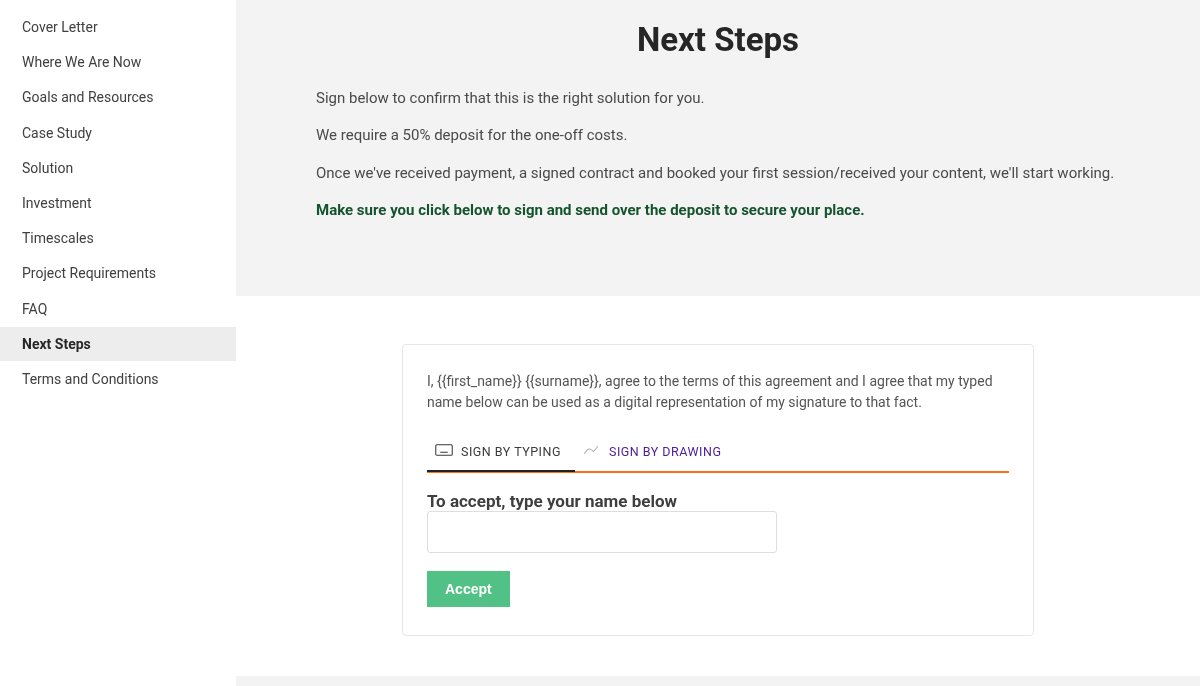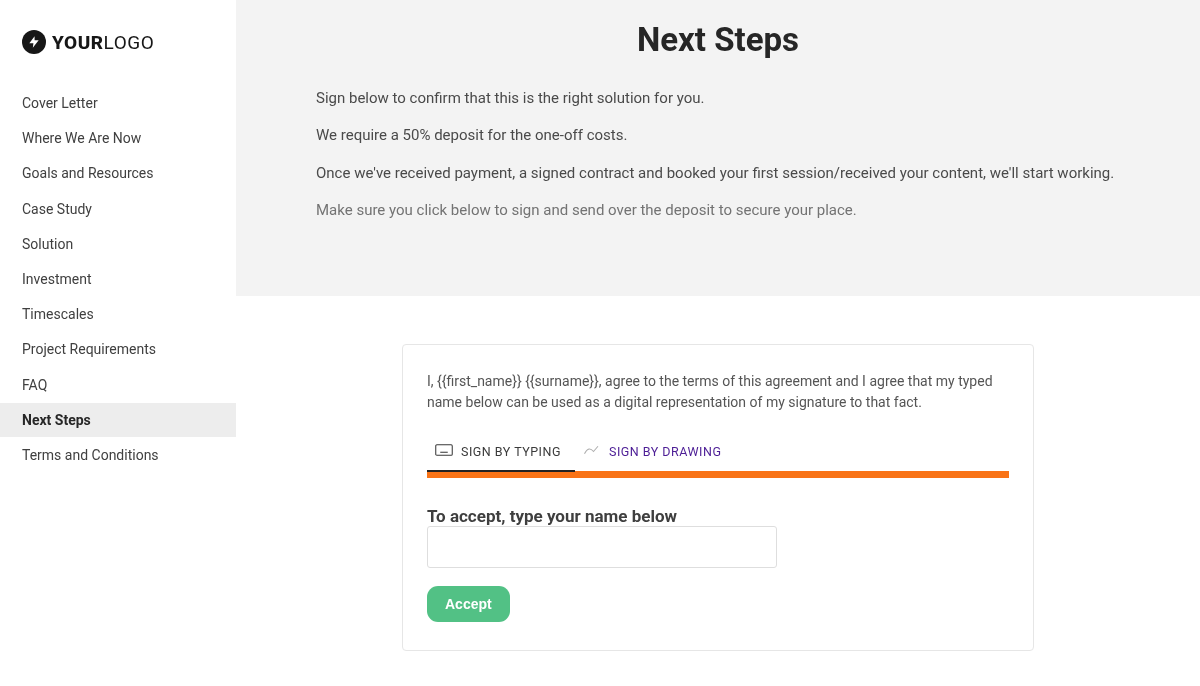--- a/index.html
+++ b/index.html
@@ -68,43 +68,43 @@
   font-weight: 700;
   color: #262626;
   margin-bottom: 28px;
 }
 .para {
   font-size: 15px;
   line-height: 1.55;
   color: #4a4a4a;
   margin-bottom: 14px;
 }
-.para.bold { font-weight: 400; color: #737373; }
+.para.bold { font-weight: 700; color: #14532d; }
 .sign-section {
   background: #ffffff;
   padding: 48px 80px 40px;
 }
 .sign-card {
   background: #ffffff;
   border: 1px solid #e6e6e6;
   border-radius: 4px;
   padding: 26px 24px 28px;
   max-width: 632px;
   margin: 0 auto;
 }
 .agree-text {
   font-size: 14px;
   line-height: 1.5;
   color: #555;
   margin-bottom: 22px;
 }
 .tabs {
   display: flex;
-  border-bottom: 7px solid #f97316;
-  margin-bottom: 28px;
+  border-bottom: 2px solid #f97316;
+  margin-bottom: 18px;
 }
 .tab {
   display: flex;
   align-items: center;
   gap: 8px;
   padding: 8px 14px 10px 8px;
   font-size: 12.5px;
   letter-spacing: 0.5px;
   color: #4c1d95;
   cursor: pointer;
@@ -135,39 +135,29 @@
   margin-bottom: 18px;
   display: block;
 }
 .accept-btn {
   background: #52c185;
   border: none;
   color: #fff;
   font-size: 14px;
   font-weight: 600;
   padding: 10px 18px;
-  border-radius: 11px;
+  border-radius: 0;
   cursor: pointer;
 }
 </style>
 </head>
 <body>
 
 <div class="layout">
   <aside class="sidebar">
-    <div class="logo-area">
-      <span class="logo-bolt">
-        <svg viewBox="0 0 24 24" width="14" height="14" fill="#fff">
-            <path d="M13 2 L4 14 H11 L10 22 L20 9 H13 Z"></path>
-          </svg>
-      </span>
-      <span class="logo-text">
-        <span>YOUR</span><span class="thin">LOGO</span>
-      </span>
-    </div>
     <nav class="nav">
       <a class="nav-item">Cover Letter</a>
       <a class="nav-item">Where We Are Now</a>
       <a class="nav-item">Goals and Resources</a>
       <a class="nav-item">Case Study</a>
       <a class="nav-item">Solution</a>
       <a class="nav-item">Investment</a>
       <a class="nav-item">Timescales</a>
       <a class="nav-item">Project Requirements</a>
       <a class="nav-item">FAQ</a>

